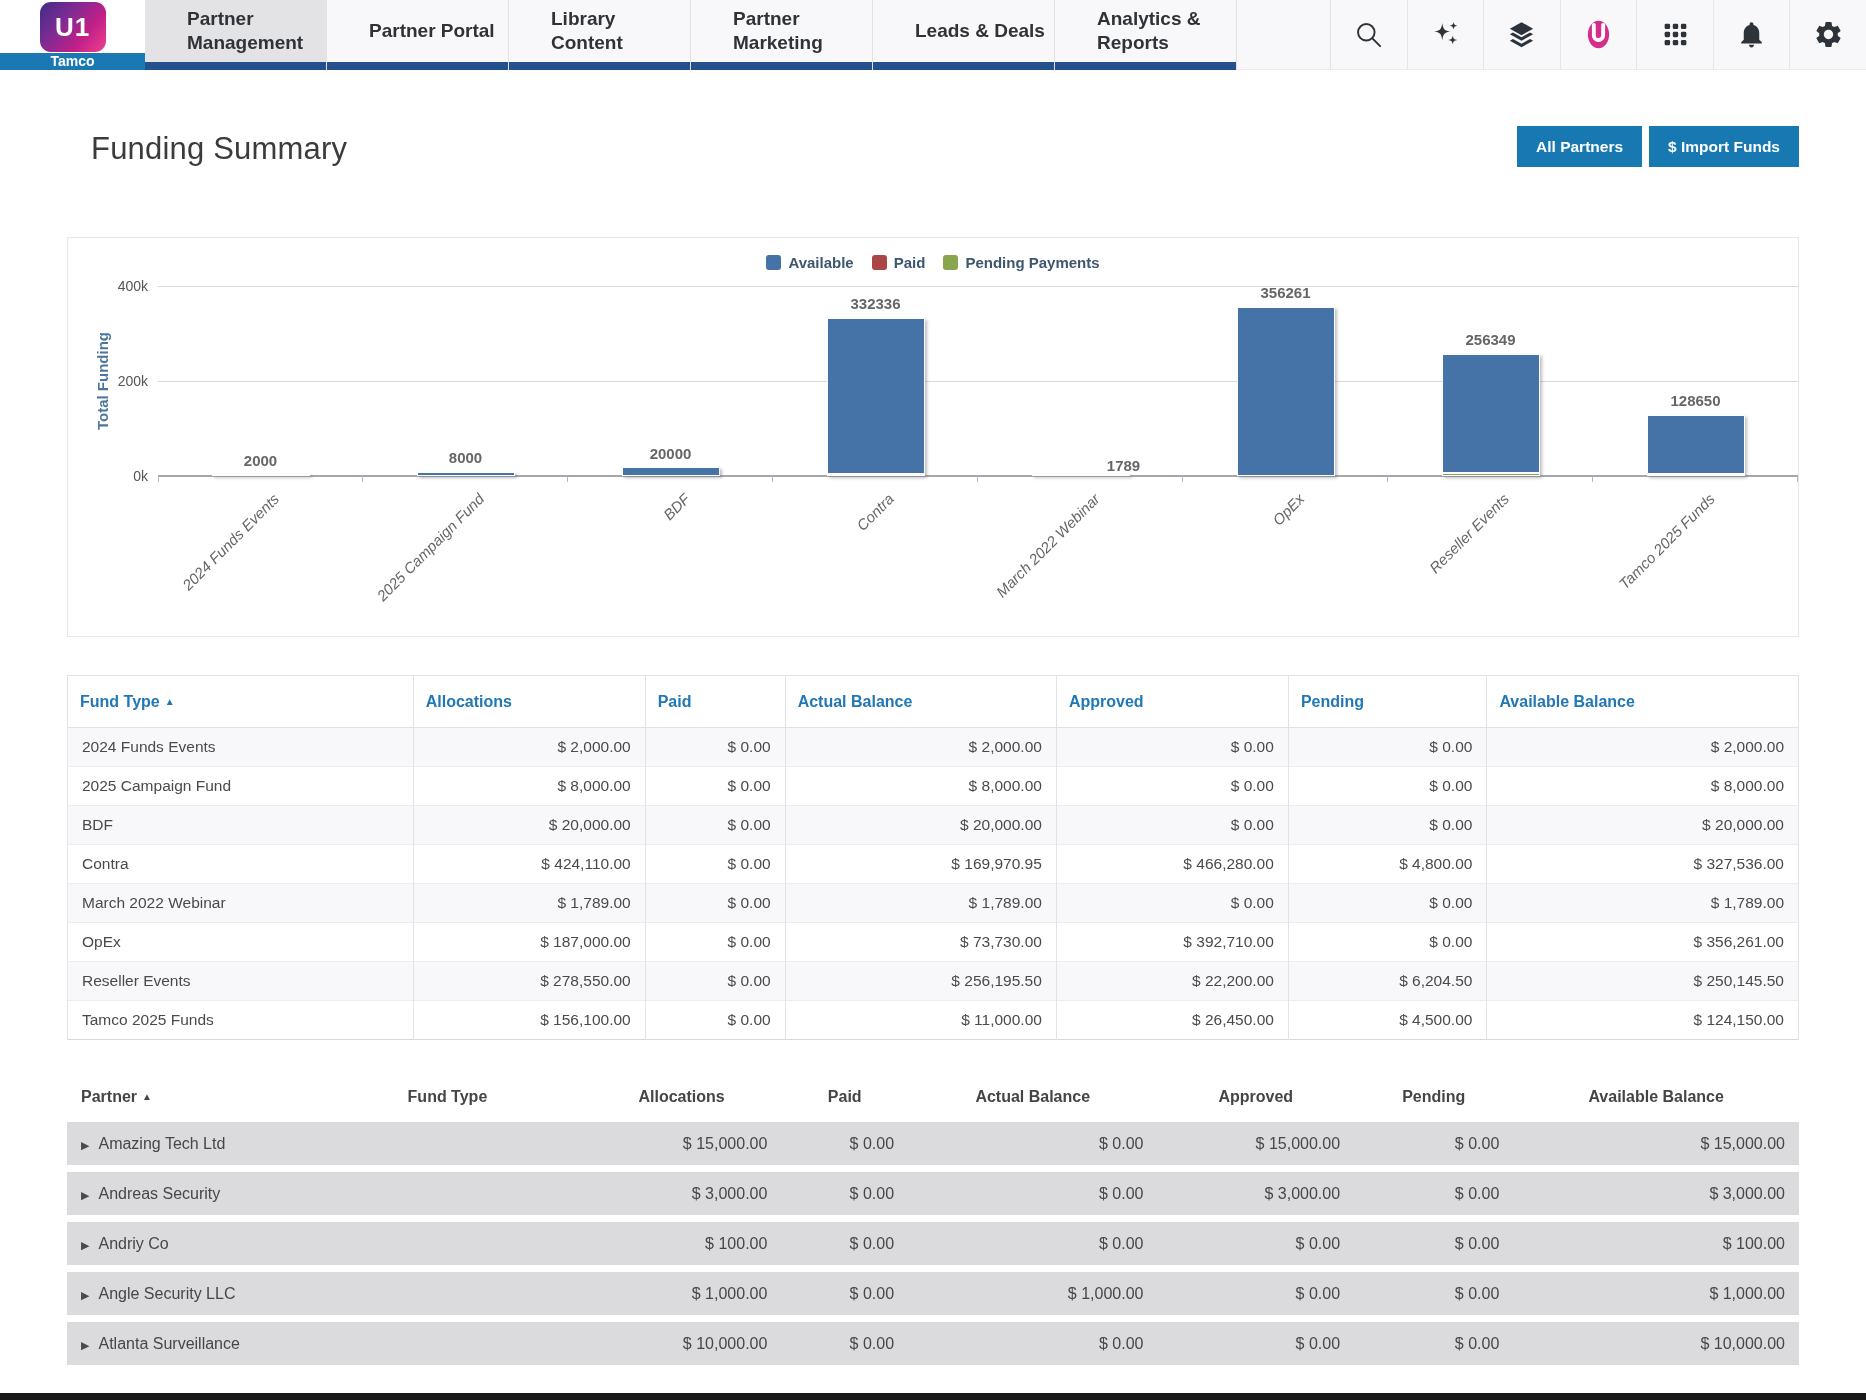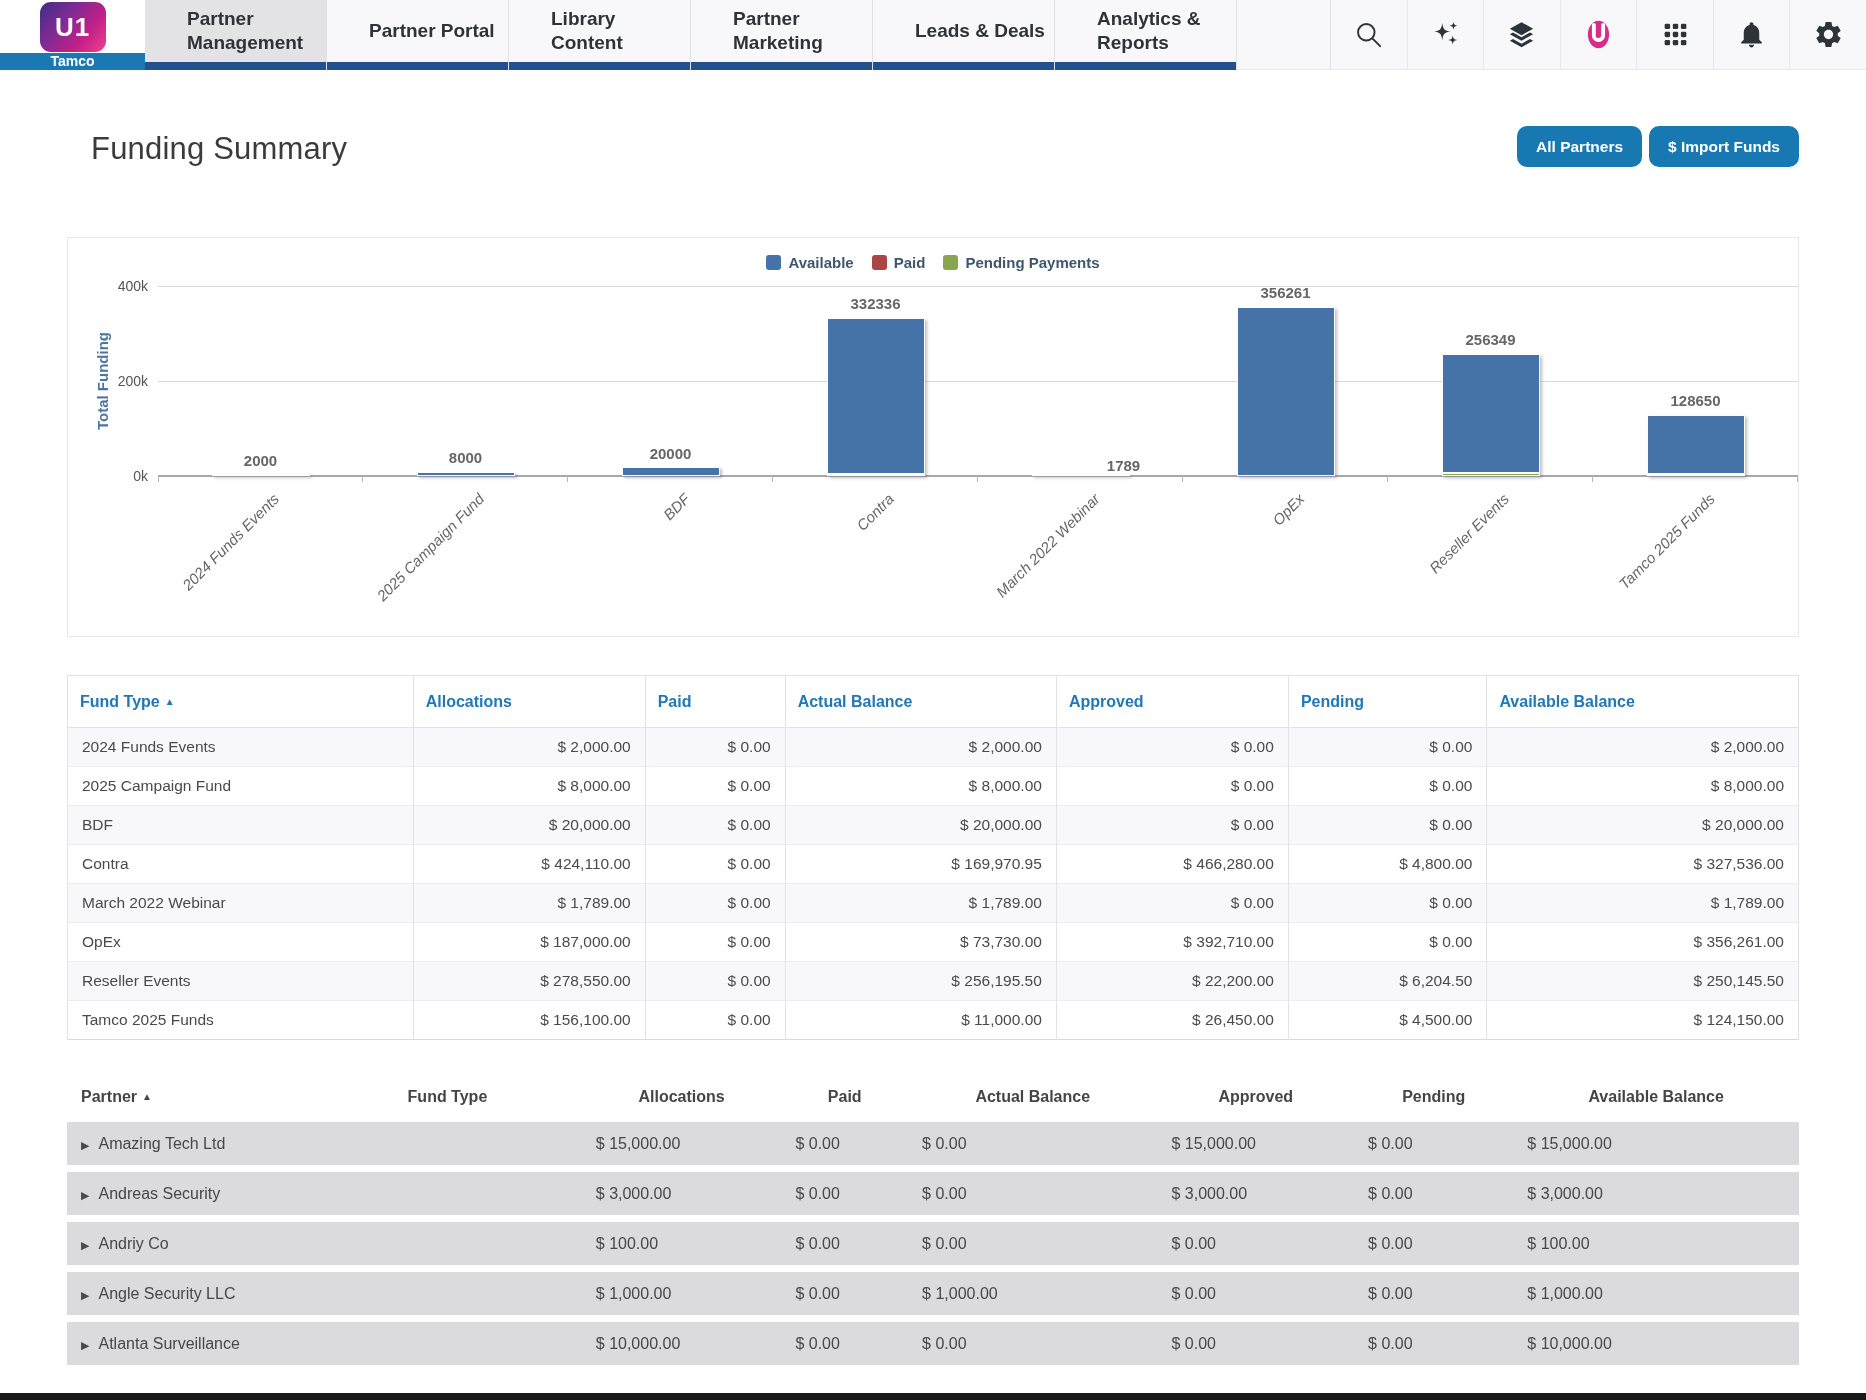--- a/index.html
+++ b/index.html
@@ -27,21 +27,21 @@
                display:flex; align-items:center; justify-content:center; color:#2d3338; cursor:pointer; }
   .icon-cell:last-child { border-right:none; }
   .icon-cell svg { width:31px; height:31px; }
 
   
   .content { padding:0 67px; }
   .page-head { display:flex; justify-content:space-between; align-items:flex-end; margin-top:56px;margin-left:24px; }
   .page-title { font-size:31px; font-weight:300; color:#3b3b3b; letter-spacing:.2px; }
   .head-btns { display:flex; gap:7px; }
   .btn { background:#1878b2; color:#fff; font-size:15.5px; font-weight:700; border:none;
-         border-radius:10px; height:41px; padding:0 19px; cursor:pointer;
+         border-radius:0; height:41px; padding:0 19px; cursor:pointer;
          font-family:"Liberation Sans",sans-serif; }
 
   
   .chart-panel { margin-top:70px; height:400px; border:1px solid #e8e8ec; position:relative; background:#fff; }
   .legend { position:absolute; top:16px; left:0; right:0; display:flex; justify-content:center; gap:18px;align-items:center; }
   .legend-item { display:flex; align-items:center; gap:7px; font-size:15px; color:#3e576f; font-weight:600; cursor:pointer; }
   .swatch { width:15px; height:15px; border-radius:3px; display:inline-block; }
   .ytitle { position:absolute; left:34px; top:143px; transform:translate(-50%,-50%) rotate(-90deg);
             white-space:nowrap; font-weight:700; font-size:15px; color:#4d759e; }
   .plot { position:absolute; left:90px; top:48px; width:1640px; height:190px; }
@@ -73,21 +73,21 @@
   .fund-table td.num { text-align:right; }
   .sort-arrow { font-size:10px; margin-left:5px; vertical-align:2px; }
 
   
   .partner-table { width:100%; border-collapse:separate; border-spacing:0 7px; margin-top:32px;
                    font-size:16px; color:#474747; }
   .partner-table th { font-weight:700; color:#454545; font-size:16px; height:36px; padding:0 14px;
                       text-align:center; cursor:pointer; }
   .partner-table th.left { text-align:left; }
   .partner-table td { background:#dbdadd; height:43px; padding:0 14px; }
-  .partner-table td.num { text-align:left; }
+  .partner-table td.num { text-align:right; }
   .expand-arrow { font-size:11px; color:#4a4a4a; margin-right:9px; cursor:pointer; }
 
   .bottom-strip { position:absolute; left:0; bottom:0; width:100%; height:7px; background:#191919; }
 </style>
 </head>
 <body>
 
 <div class="topnav">
   <div class="logo-cell">
     <div class="logo-badge">

